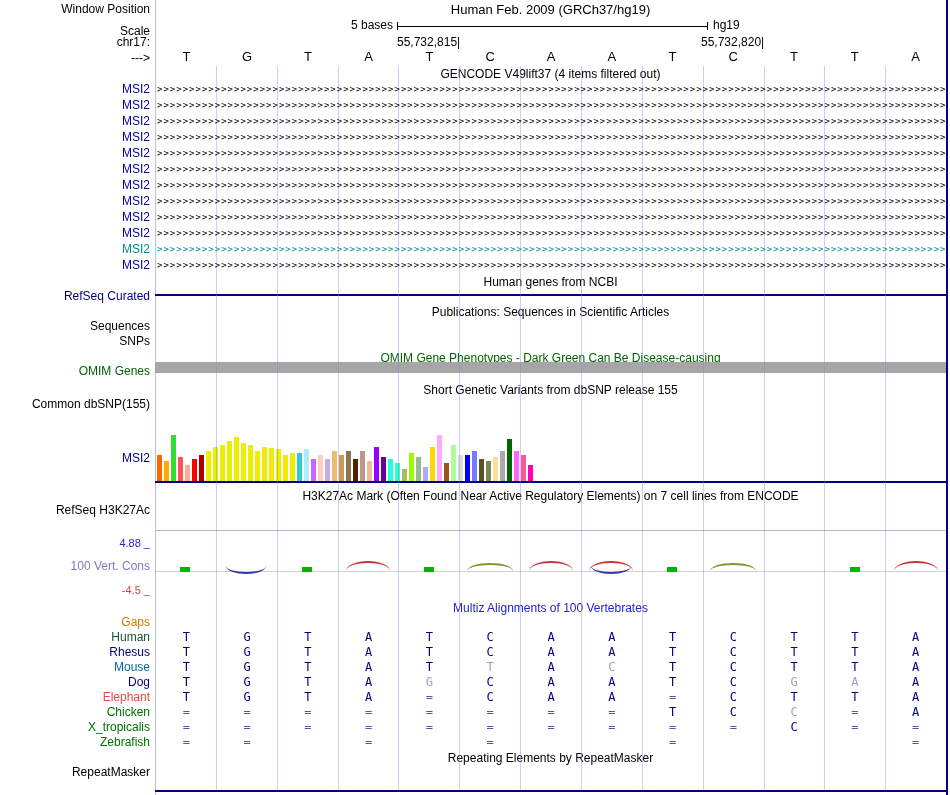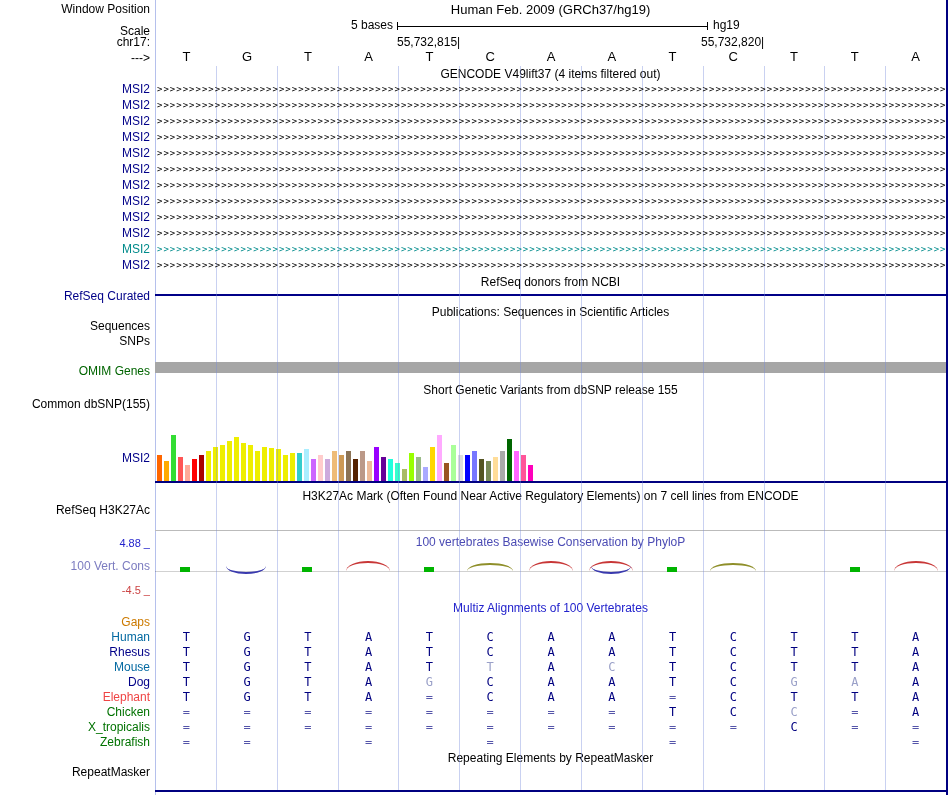--- a/index.html
+++ b/index.html
@@ -69,28 +69,29 @@
       <span>A</span>
       <span>T</span>
       <span>C</span>
       <span>T</span>
       <span>T</span>
       <span>A</span>
     </div>
 
   <div class="title" style="top:67px">GENCODE V49lift37 (4 items filtered out)</div>
 
-  <div class="title" style="top:275px">RefSeq donors from NCBI</div>
+  <div class="title" style="top:275px">Human genes from NCBI</div>
   <div class="side" style="top:289px;color:#000088">RefSeq Curated</div>
   <div class="hline" style="top:294px;height:2px;background:#000088"></div>
 
   <div class="title" style="top:305px">Publications: Sequences in Scientific Articles</div>
   <div class="side" style="top:319px">Sequences</div>
   <div class="side" style="top:334px">SNPs</div>
 
+  <div class="title" style="top:351px;color:#006400">OMIM Gene Phenotypes - Dark Green Can Be Disease-causing</div>
   <div class="side" style="top:364px;color:#006400">OMIM Genes</div>
   <div class="hline" style="top:362px;height:11px;background:#a6a6a6"></div>
 
   <div class="title" style="top:383px">Short Genetic Variants from dbSNP release 155</div>
   <div class="side" style="top:397px">Common dbSNP(155)</div>
 
   <div class="side" style="top:451px;color:#000088">MSI2</div>
   <div id="gtex-bars">
       <div class="gtex-bar" style="height: 26px; background: rgb(255, 102, 0);"></div>
       <div class="gtex-bar" style="height: 20px; background: rgb(255, 170, 0);"></div>
@@ -146,21 +147,20 @@
       <div class="gtex-bar" style="height: 30px; background: rgb(255, 102, 255);"></div>
       <div class="gtex-bar" style="height: 26px; background: rgb(255, 85, 153);"></div>
       <div class="gtex-bar" style="height: 16px; background: rgb(255, 0, 187);"></div>
     </div>
   <div class="hline" style="top:481px;height:2px;background:#000080"></div>
 
   <div class="title" style="top:489px">H3K27Ac Mark (Often Found Near Active Regulatory Elements) on 7 cell lines from ENCODE</div>
   <div class="side" style="top:503px">RefSeq H3K27Ac</div>
   <div class="hline" style="top:530px;height:1px;background:#bbbbbb"></div>
 
-  <div class="title" style="top:535px;color:#4b4bb4">100 vertebrates Basewise Conservation by PhyloP</div>
   <div class="side small" style="top:536px;color:#2222cc">4.88 _</div>
   <div class="side" style="top:559px;color:#7c7cc0">100 Vert. Cons</div>
   <div class="side small" style="top:583px;color:#cc4444">-4.5 _</div>
   <div class="hline" style="top:571px;height:1px;background:rgba(0,0,0,0.18)"></div>
 
   <div class="title" style="top:601px;color:#2222cc">Multiz Alignments of 100 Vertebrates</div>
 
   <div class="title" style="top:751px">Repeating Elements by RepeatMasker</div>
   <div class="side" style="top:765px">RepeatMasker</div>
 
@@ -208,21 +208,21 @@
     <div class="mark m-green" style="left: 423.8px;"></div>
     <div class="mark m-hump-olive" style="left: 466.7px;"></div>
     <div class="mark m-hump-red" style="left: 528.5px;"></div>
     <div class="mark m-hump-red" style="left: 589.3px;"></div>
     <div class="mark m-dip-blue" style="left: 591.3px;"></div>
     <div class="mark m-green" style="left: 667.2px;"></div>
     <div class="mark m-hump-olive" style="left: 710px;"></div>
     <div class="mark m-green" style="left: 849.7px;"></div>
     <div class="mark m-hump-red" style="left: 893.6px;"></div>
     <div class="side" style="top: 615px; color: rgb(204, 122, 0);">Gaps</div>
-    <div class="side" style="top: 630px; color: #0369a1;">Human</div>
+    <div class="side" style="top: 630px; color: #14532d;">Human</div>
     <div class="grid13 aln-row" style="top: 630px;">
       <span>T</span>
       <span>G</span>
       <span>T</span>
       <span>A</span>
       <span>T</span>
       <span>C</span>
       <span>A</span>
       <span>A</span>
       <span>T</span>

